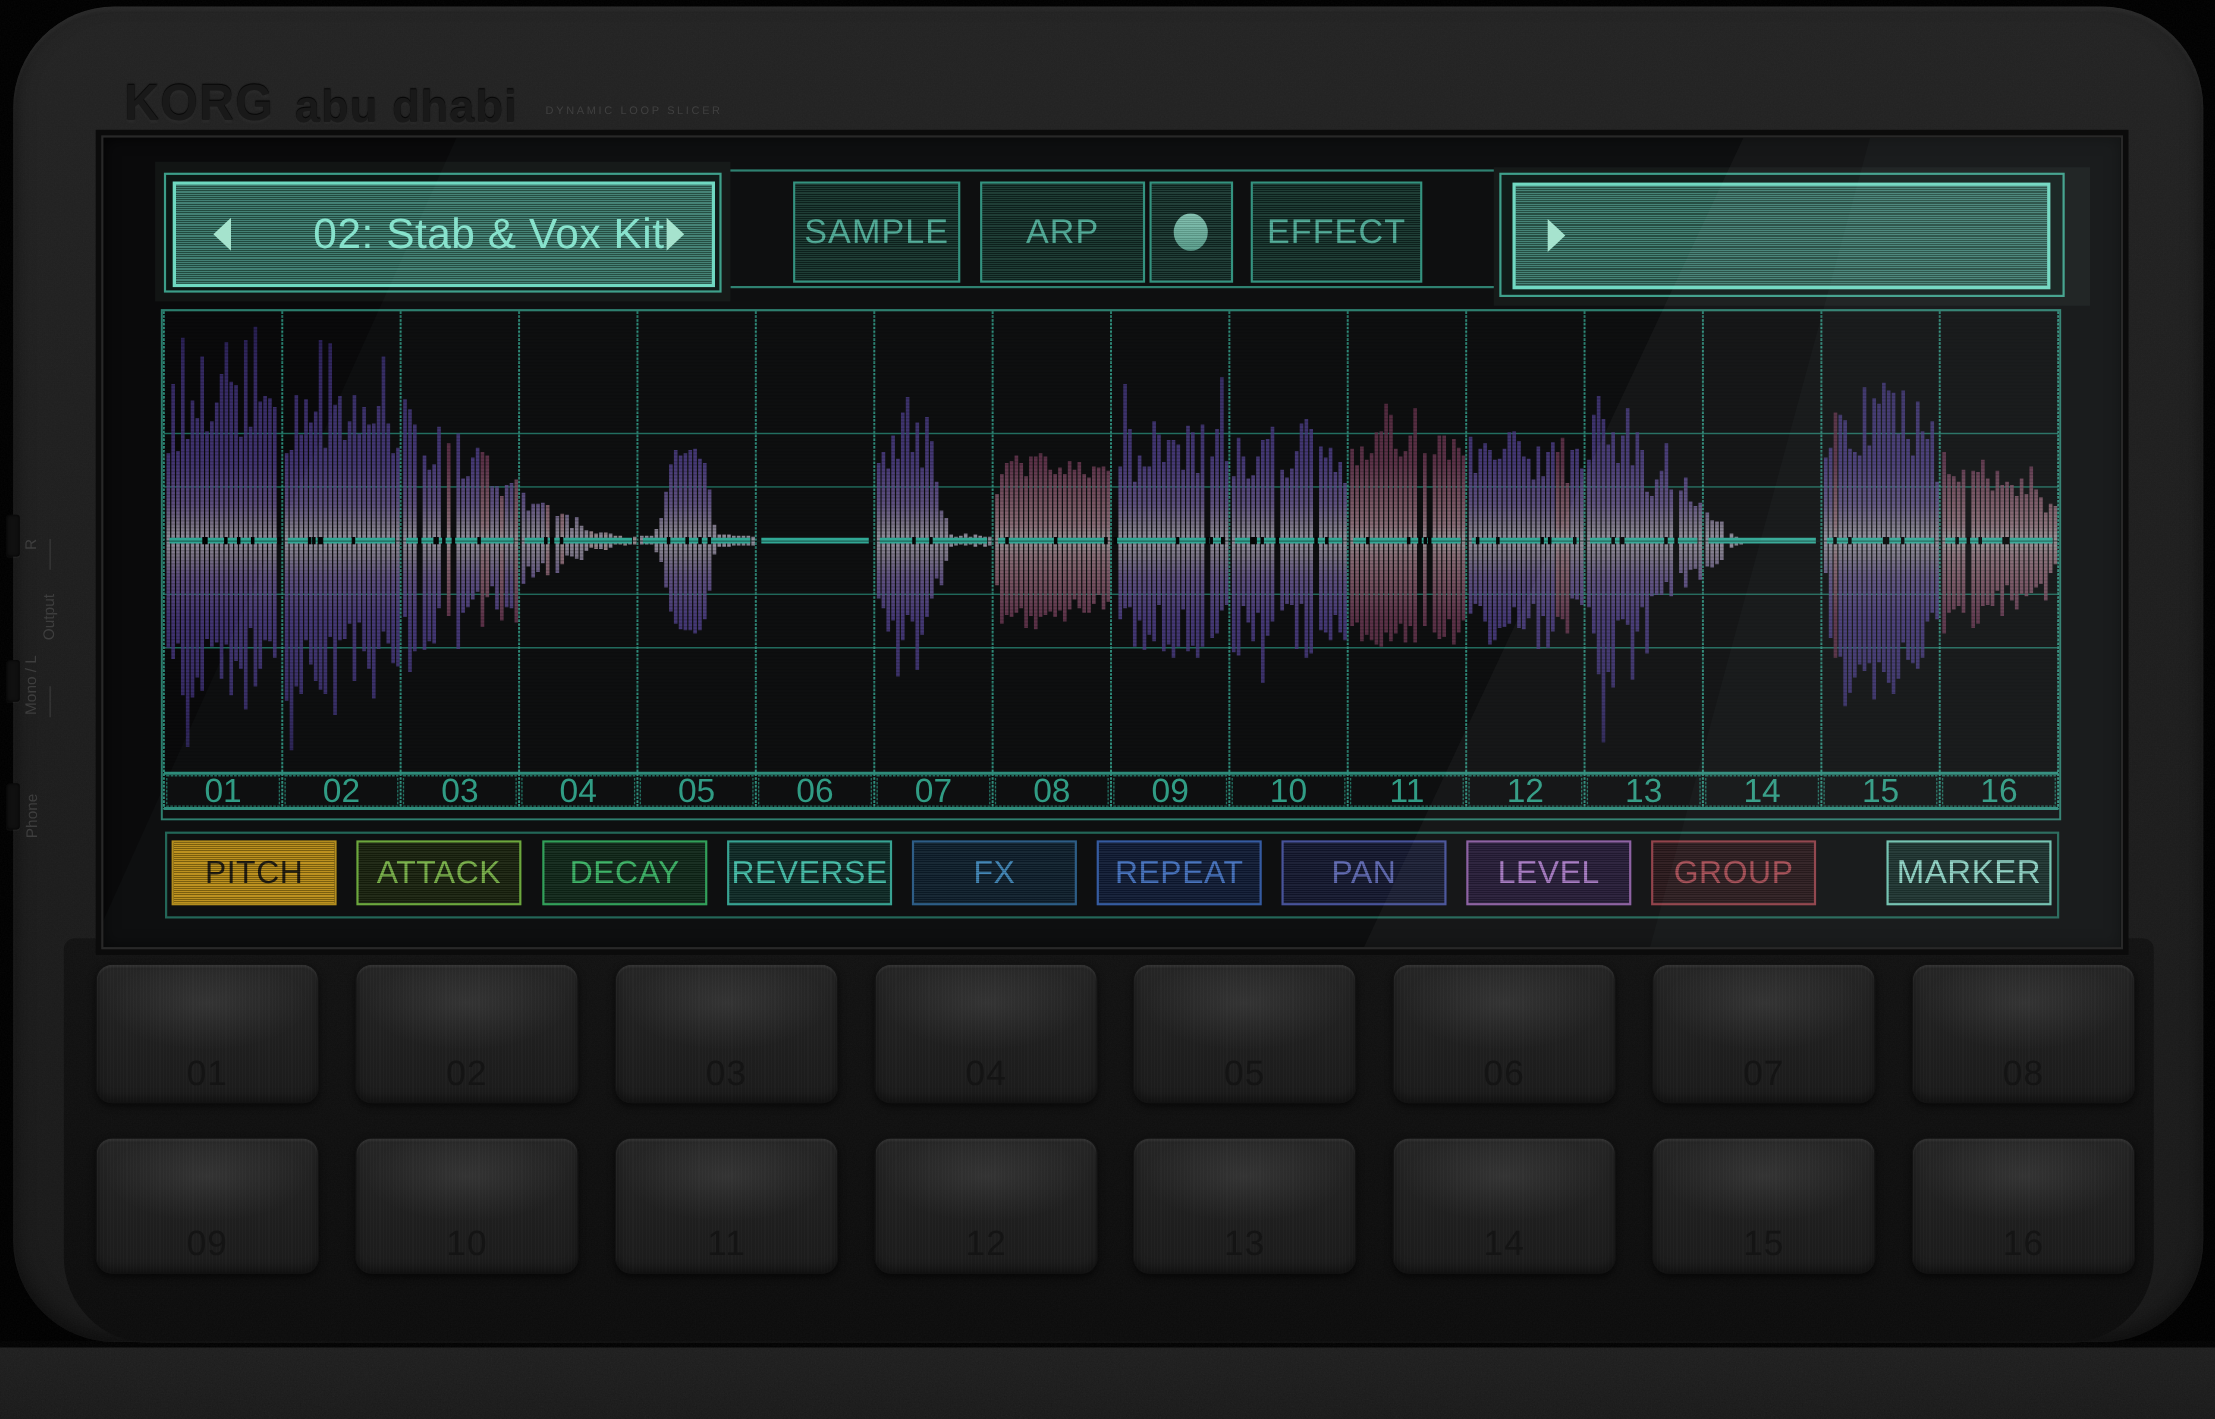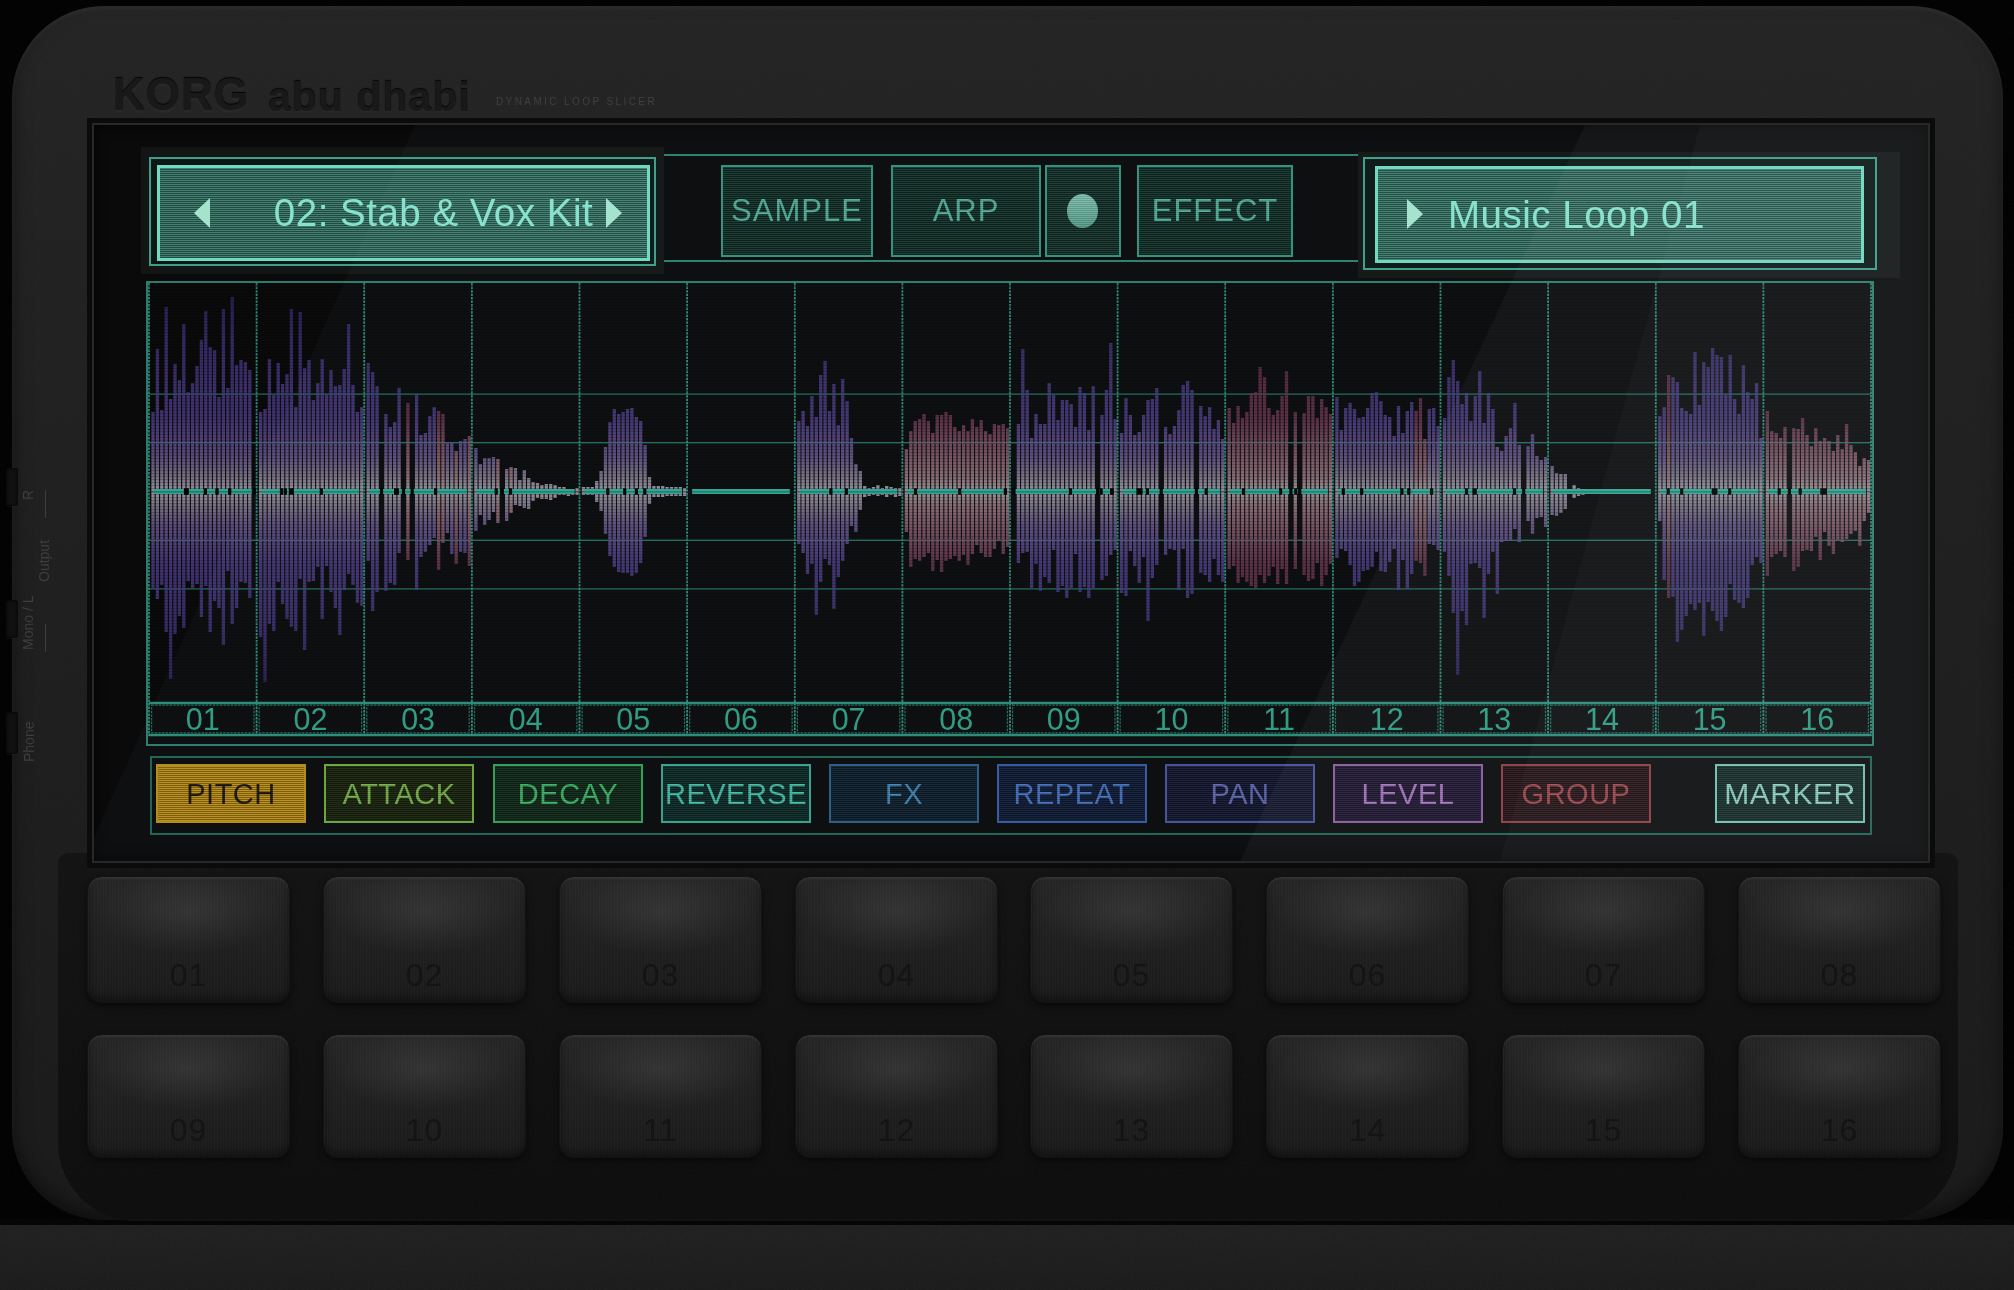--- a/index.html
+++ b/index.html
@@ -162,41 +162,40 @@
       <span>16</span>
     </div>
   <div id="bezel"></div>
   <div id="screen">
     <div id="topline"></div>
     <div id="topline2"></div>
 
     <div class="selpanel" style="left:47px;top:22px;width:523px;height:127px"></div>
     <div class="selbox" style="left:55px;top:32px;width:507px;height:109px"></div>
     <div class="selinner" style="left:63px;top:40px;width:493px;height:96px"></div>
-    <div class="seltext" style="left:58px;top:68px;width:563px">02: Stab &amp; Vox Kit</div>
+    <div class="seltext" style="left:69px;top:68px;width:563px">02: Stab &amp; Vox Kit</div>
     <div class="arrow" style="left:100px;top:73px;border-width:15px 16px 15px 0;border-color:transparent #a5e3cd transparent transparent"></div>
     <div class="arrow" style="left:512px;top:73px;border-width:15px 0 15px 16px;border-color:transparent transparent transparent #a5e3cd"></div>
 
     <div class="tbtn" style="left:627px;width:152px">
         <span>SAMPLE</span>
       </div>
     <div class="tbtn" style="left:797px;width:150px">
         <span>ARP</span>
       </div>
     <div id="circ">
         <i></i>
       </div>
     <div class="tbtn" style="left:1043px;width:156px">
         <span>EFFECT</span>
       </div>
 
     <div class="selpanel" style="left:1264px;top:27px;width:542px;height:126px"></div>
     <div class="selbox" style="left:1269px;top:32px;width:514px;height:113px"></div>
     <div class="selinner" style="left:1281px;top:41px;width:489px;height:97px"></div>
-    <div class="seltext" style="left:1281px;top:70px;width:489px;text-align:left;padding-left:73px">Music Loop 01</div>
     <div class="arrow" style="left:1313px;top:74px;border-width:15px 0 15px 16px;border-color:transparent transparent transparent #a5e3cd"></div>
 
     <div id="fbar"></div>
     <div class="fbtn gold" style="left:62px">
         <span>PITCH</span>
       </div>
       <div class="fbtn olive" style="left:230px">
         <span>ATTACK</span>
       </div>
       <div class="fbtn green" style="left:399px">

